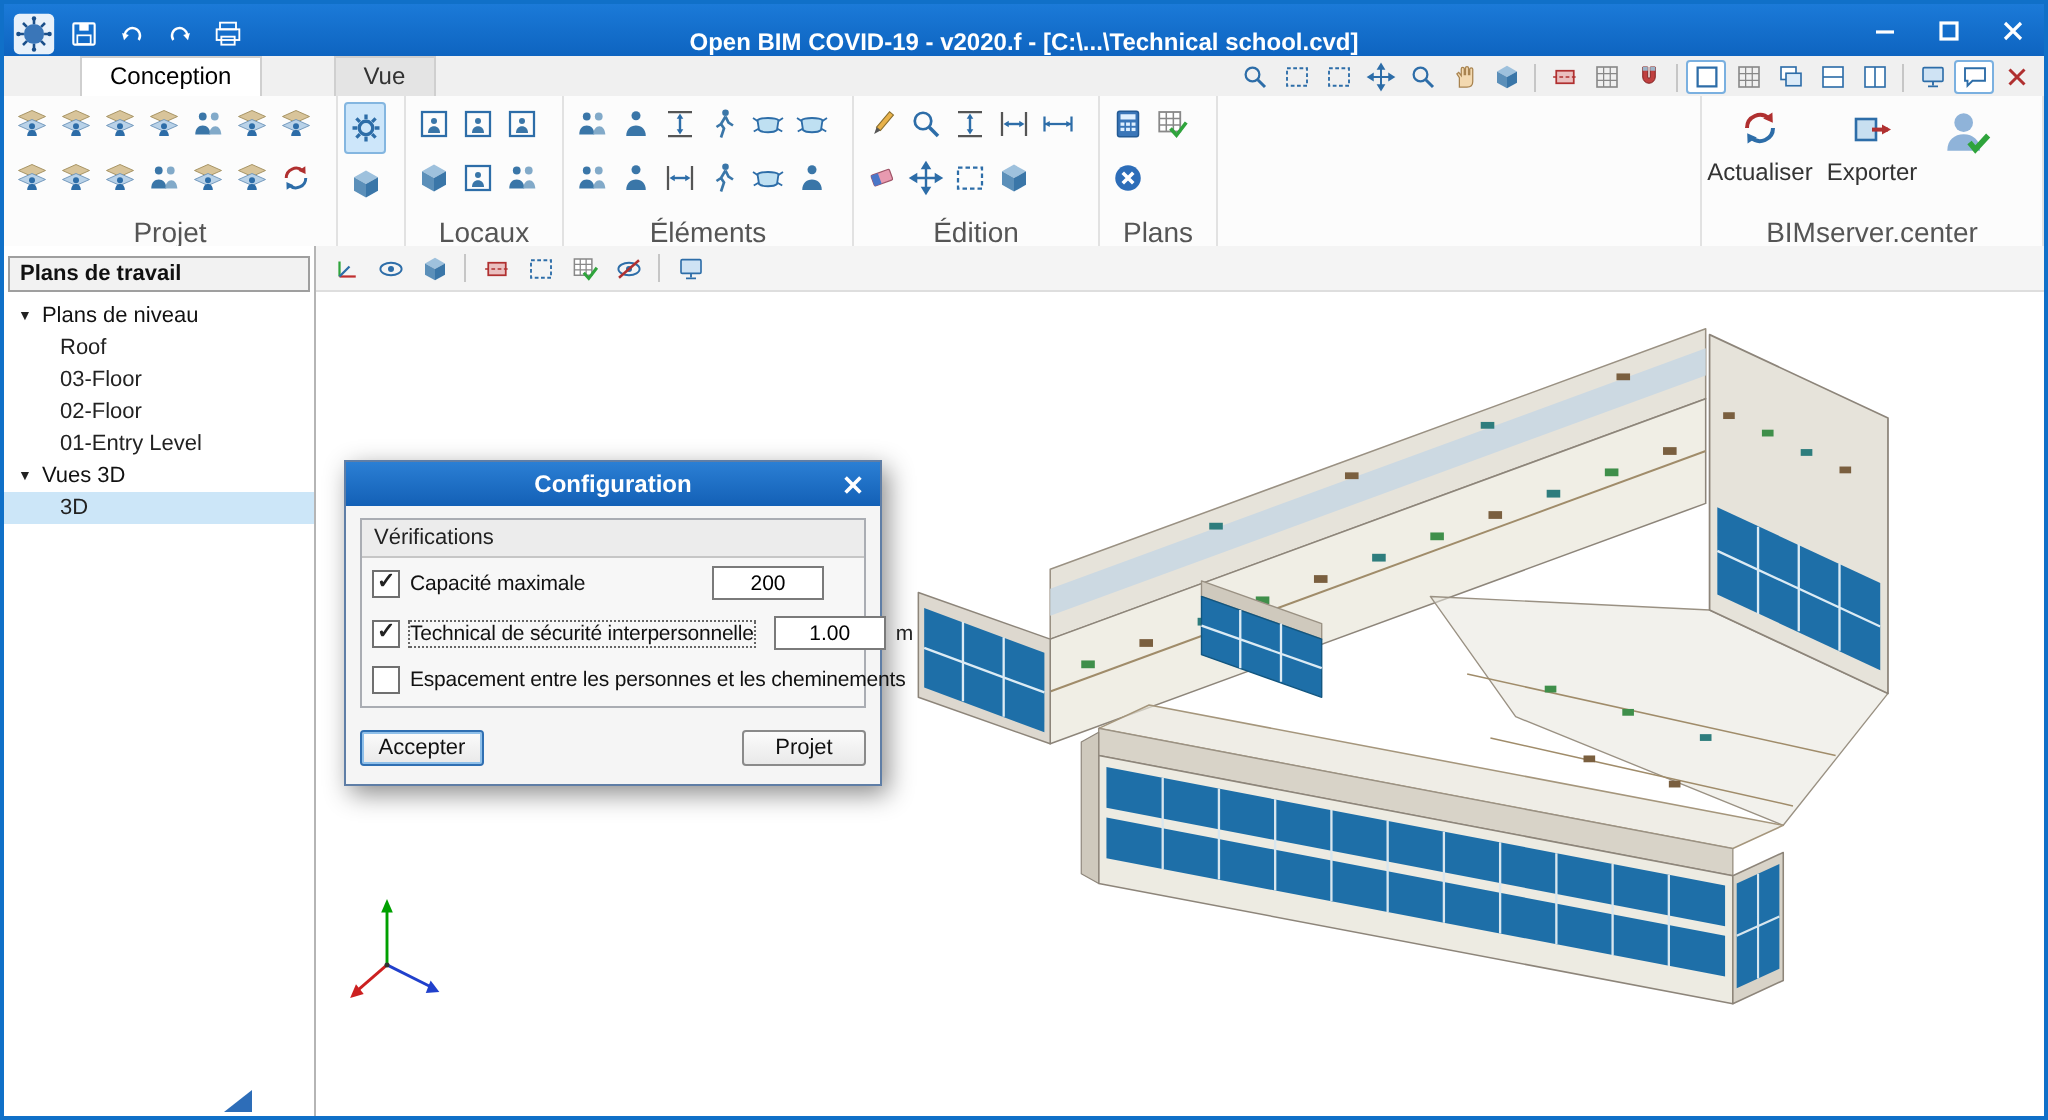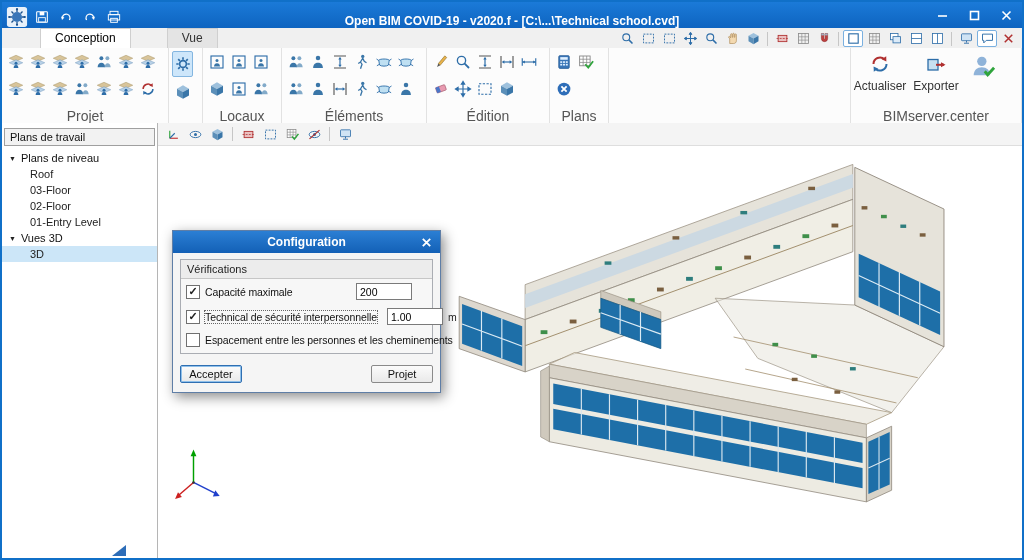--- a/index.html
+++ b/index.html
@@ -46,21 +46,21 @@
   .bigbtn{display:flex;flex-direction:column;align-items:center;width:52px;padding-top:3px;}
   .bigbtn svg{width:24px;height:24px;}
   .bigbtn span{font-size:12px;color:#333;margin-top:3px;}
   .avatarbtn{width:34px;padding-top:3px;display:flex;justify-content:center;}
   .avatarbtn svg{width:28px;height:28px;}
 
   
   .main{position:absolute;top:121px;left:0;right:0;bottom:0;display:flex;}
   .sidebar{width:155px;min-width:155px;background:#fff;border-right:1px solid #b5b5b5;position:relative;}
   .sidebar-header{margin:5px 2px 4px;border:1px solid #9f9f9f;background:#f2f2f2;
-    font-size:11px;padding:2px 5px;color:#111;}
+    font-size:11px;padding:2px 5px;color:#111;font-weight:bold;}
   .tree{font-size:11px;}
   .tree-group{display:flex;align-items:center;gap:5px;padding:2px 0 2px 7px;color:#111;}
   .tri{font-size:7px;color:#222;}
   .tree-item{padding:2px 0 2px 28px;color:#222;}
   .tree-item.selected{background:#cce6f8;}
   .panel-mark{position:absolute;left:110px;bottom:2px;width:14px;height:11px;}
 
   .viewport{flex:1;position:relative;background:#fff;overflow:hidden;}
   .vtoolbar{height:22px;background:#f4f4f4;border-bottom:1px solid #dedede;
     display:flex;align-items:center;gap:2px;padding-left:5px;}
@@ -77,21 +77,21 @@
   .groupbox{border:1px solid #aaadb3;background:#f7f7f7;}
   .groupbox-h{background:#ececec;border-bottom:1px solid #c6c6c6;font-size:11px;padding:3px 6px;color:#222;}
   .cbrow{display:flex;align-items:center;font-size:10.5px;letter-spacing:-0.1px;
     padding:4px 5px;gap:5px;white-space:nowrap;}
   .checkbox{width:12px;height:12px;min-width:12px;border:1px solid #707070;background:#fff;
     font-size:11px;line-height:11px;text-align:center;color:#222;}
   .checkbox.checked::after{content:"✓";font-weight:bold;}
   .cblabel{color:#111;}
   .cblabel.focused{outline:1px dotted #666;}
   .cbspring{flex:1;}
-  .cbinput{width:48px;height:15px;font-size:10.5px;text-align:left;border:1px solid #7a7a7a;
+  .cbinput{width:48px;height:15px;font-size:10.5px;text-align:center;border:1px solid #7a7a7a;
     padding:0 3px;font-family:"Liberation Sans",sans-serif;background:#fff;}
   .unit{width:10px;}
   .dlg-buttons{display:flex;justify-content:space-between;margin-top:11px;}
   .btn{font-size:11px;padding:2px 0;width:60px;text-align:center;background:linear-gradient(#fbfbfb,#e9e9e9);
     border:1px solid #8a8a8a;border-radius:2px;color:#111;}
   .btn.primary{border:1px solid #2f6fb2;box-shadow:inset 0 0 0 1px #8fc0ea;}
 </style>
 </head>
 <body>
 

